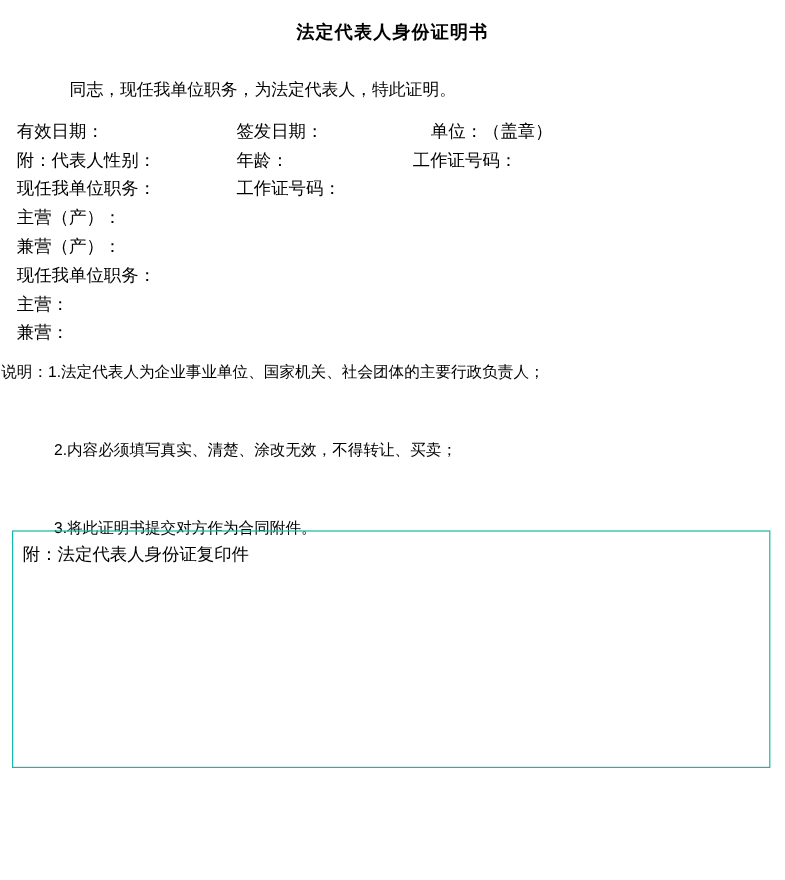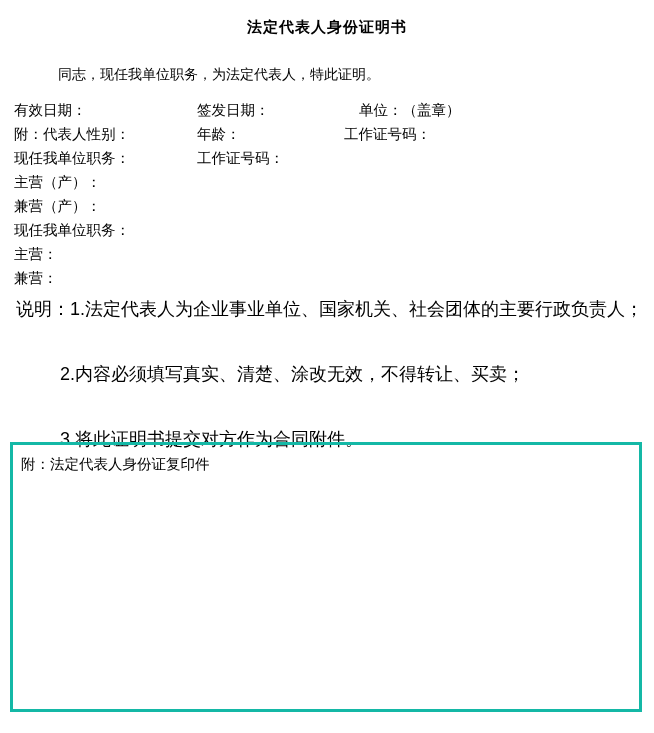--- a/index.html
+++ b/index.html
@@ -45,42 +45,42 @@
     line-height: 24px;
     white-space: nowrap;
     position: relative;
     height: 24px;
   }
   .cell {
     position: absolute;
     top: 0;
   }
   .note-block {
-    padding-left: 16px;
+    padding-left: 1px;
     padding-top: 7px;
-    font-size: 18px;
+    font-size: 13px;
     line-height: 25px;
   }
   .note-line {
     white-space: nowrap;
   }
   .note-line.indent {
     padding-left: 44px;
     margin-top: 40px;
   }
   .note-label {
     display: inline-block;
   }
   .attach-box {
     position: absolute;
     left: 10px;
     top: 442px;
     width: 632px;
-    height: 270px;
-    border: 3px solid #14b8a6;
+    height: 198px;
+    border: 1px solid #14b8a6;
     box-sizing: border-box;
   }
   .attach-text {
     font-size: 14.5px;
     padding: 10px 0 0 8px;
     white-space: nowrap;
   }
 </style>
 </head>
 <body>

